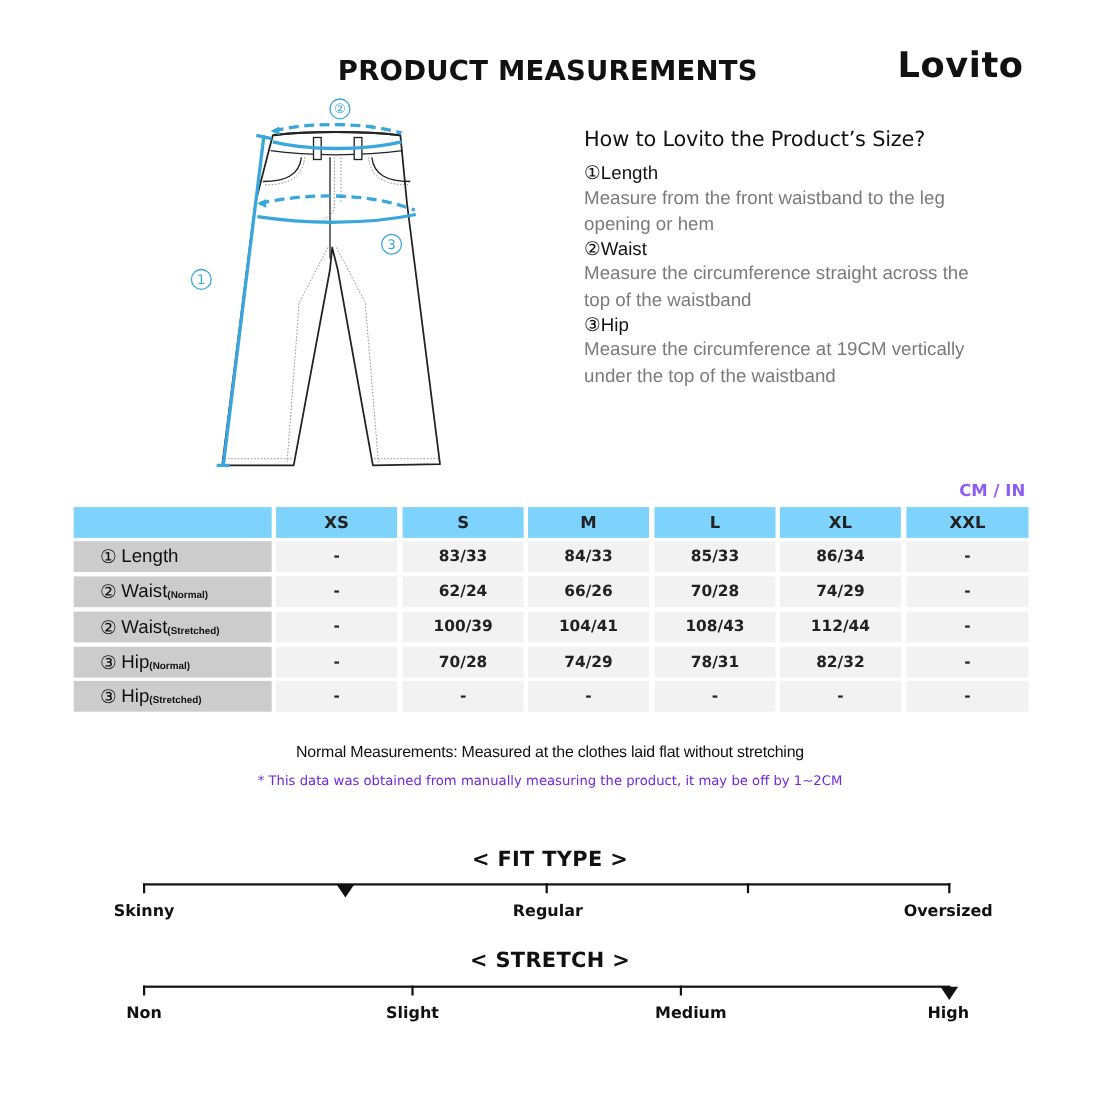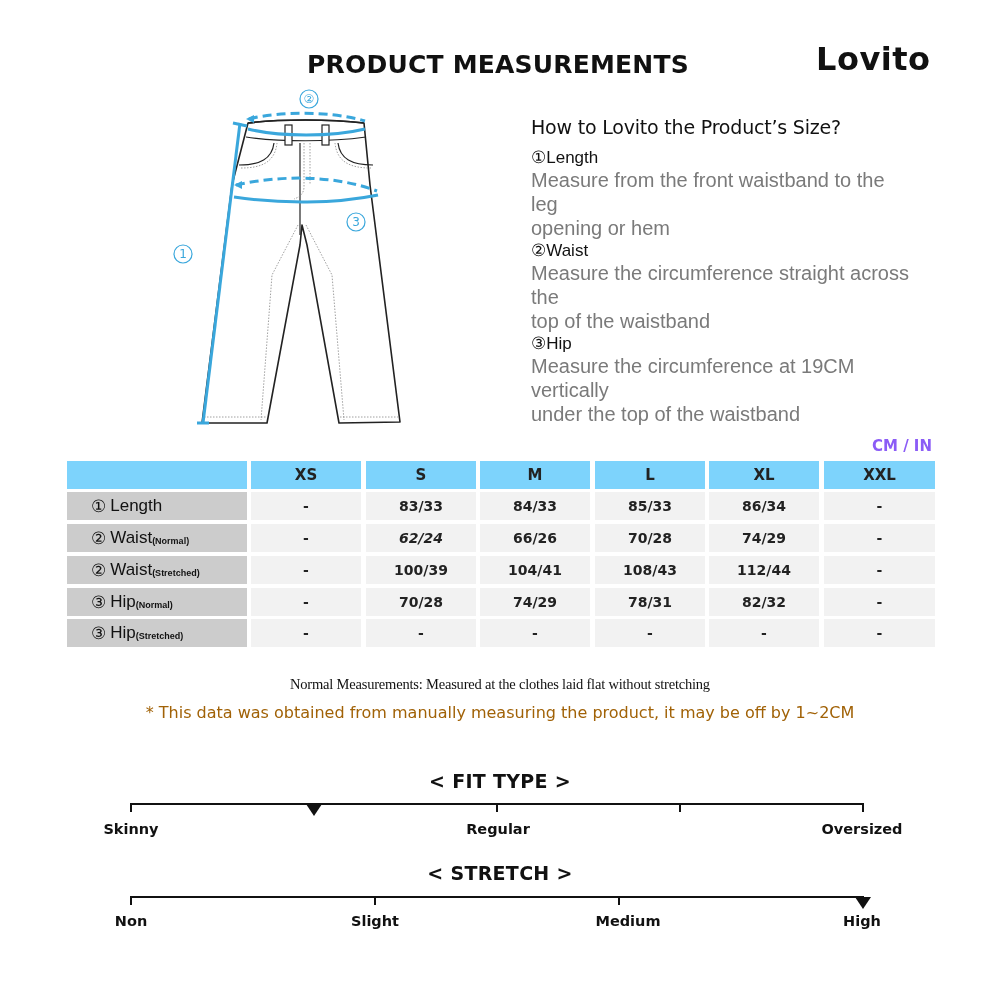--- a/index.html
+++ b/index.html
@@ -20,21 +20,21 @@
 
   .diagram { position: absolute; left: 160px; top: 85px; width: 260px; height: 350px; }
   .diagram svg { width: 260px; height: 350px; display: block; }
 
   .howto { position: absolute; left: 531px; top: 116px; width: 380px; }
   .howto .h {
     font-family: "DejaVu Sans", sans-serif; font-size: 19px; color: #111; margin-bottom: 9px;
     letter-spacing: -0.2px;
   }
   .howto .item-title { font-family: "Liberation Sans", sans-serif; font-size: 17px; color: #111; line-height: 21px; }
-  .howto .item-desc { font-family: "Liberation Sans", sans-serif; font-size: 20px; color: #7a7a7a; line-height: 24px; margin-bottom: 0; }
+  .howto .item-desc { font-family: "Liberation Sans", sans-serif; font-size: 17px; color: #7a7a7a; line-height: 24px; margin-bottom: 0; }
 
   .unit {
     position: absolute; right: 68px; top: 437px; font-weight: bold; font-size: 15px; color: #8b5cf6;
   }
 
   .table { position: absolute; left: 67px; top: 461px; width: 868px; }
   .trow { position: absolute; left: 0; height: 28px; width: 868px; }
   .cell {
     position: absolute; top: 0; height: 100%;
     display: flex; align-items: center; justify-content: center;
@@ -44,25 +44,25 @@
   .trow.header .cell { background: #7dd3fc; font-size: 15px; color: #222; }
   .cell.label {
     background: #cccccc; justify-content: flex-start; padding-left: 24px;
     font-family: "Liberation Sans", sans-serif; font-weight: normal; font-size: 17px; color: #111;
   }
   .cell.label .num { font-size: 17px; margin-right: 4px; }
   .cell.label .sub { font-size: 9px; font-weight: bold; position: relative; top: 3px; }
 
   .notes { position: absolute; left: 0; width: 1000px; top: 673px; text-align: center; }
   .notes .n1, .notes .n2 {
-    font-family: Liberation Serif, serif; font-size: 14.5px; color: #111; line-height: 23px;
+    font-family: Liberation Sans, sans-serif; font-size: 14.5px; color: #111; line-height: 23px;
     letter-spacing: -0.2px;
   }
   .notes .n3 {
-    font-family: "DejaVu Sans", sans-serif; font-size: 16px; color: #a16207; margin-top: 7px;
+    font-family: "DejaVu Sans", sans-serif; font-size: 12px; color: #6d28d9; margin-top: 7px;
   }
 
   .scale-title {
     position: absolute; left: 0; width: 1000px; text-align: center;
     font-family: "DejaVu Sans", sans-serif; font-weight: bold; font-size: 19px; color: #111;
     letter-spacing: 0.3px;
   }
   .scale-line { position: absolute; height: 2px; background: #111; }
   .tick { position: absolute; width: 2px; height: 9px; background: #111; }
   .marker {
@@ -185,21 +185,21 @@
     <div class="cell" style="left:757px;width:111px;">-</div>
   </div>
 
   <div class="trow" style="top:63px;">
     <div class="cell label" style="left:0;width:180px;">
       <span class="num">②</span>
         <span>Waist</span>
         <span class="sub">(Normal)</span>
     </div>
     <div class="cell" style="left:184px;width:110px;">-</div>
-    <div class="cell" style="left:299px;width:110px;font-style:italic;">62/24</div>
+    <div class="cell" style="left:299px;width:110px;">62/24</div>
     <div class="cell" style="left:413px;width:110px;">66/26</div>
     <div class="cell" style="left:528px;width:110px;">70/28</div>
     <div class="cell" style="left:642px;width:110px;">74/29</div>
     <div class="cell" style="left:757px;width:111px;">-</div>
   </div>
 
   <div class="trow" style="top:95px;">
     <div class="cell label" style="left:0;width:180px;">
       <span class="num">②</span>
         <span>Waist</span>

